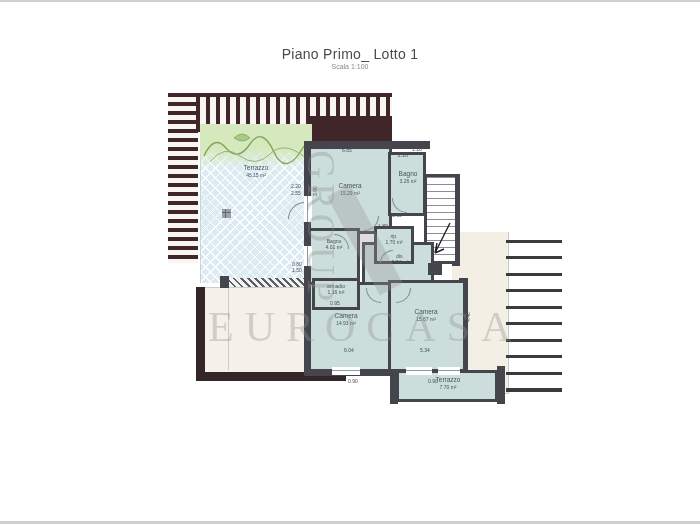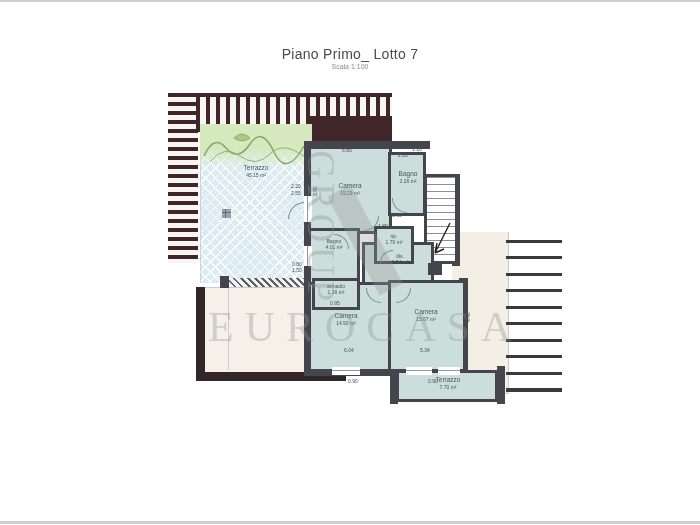--- a/index.html
+++ b/index.html
@@ -75,21 +75,21 @@
     transform:rotate(-28deg);}
 </style>
 </head>
 <body>
 
 <div id="plan">
 
   <div class="abs scanline" style="top:0;height:2px;"></div>
   <div class="abs scanline" style="top:521px;height:3px;"></div>
 
-  <div class="abs title">Piano Primo_ Lotto 7</div>
+  <div class="abs title">Piano Primo_ Lotto 1</div>
   <div class="abs subtitle">Scala 1:100</div>
 
   <div class="abs pergola-left"></div>
   <div class="abs pergola-top"></div>
   <div class="abs pergola-solid"></div>
 
   <div class="abs terrace-top tiles"></div>
   <div class="abs greenery">
     <svg width="112" height="44">
       <path d="M4 32 Q14 10 26 24 T 50 20 T 74 28 T 104 22" fill="none" stroke="#7fa95c" stroke-width="1.4"></path>

